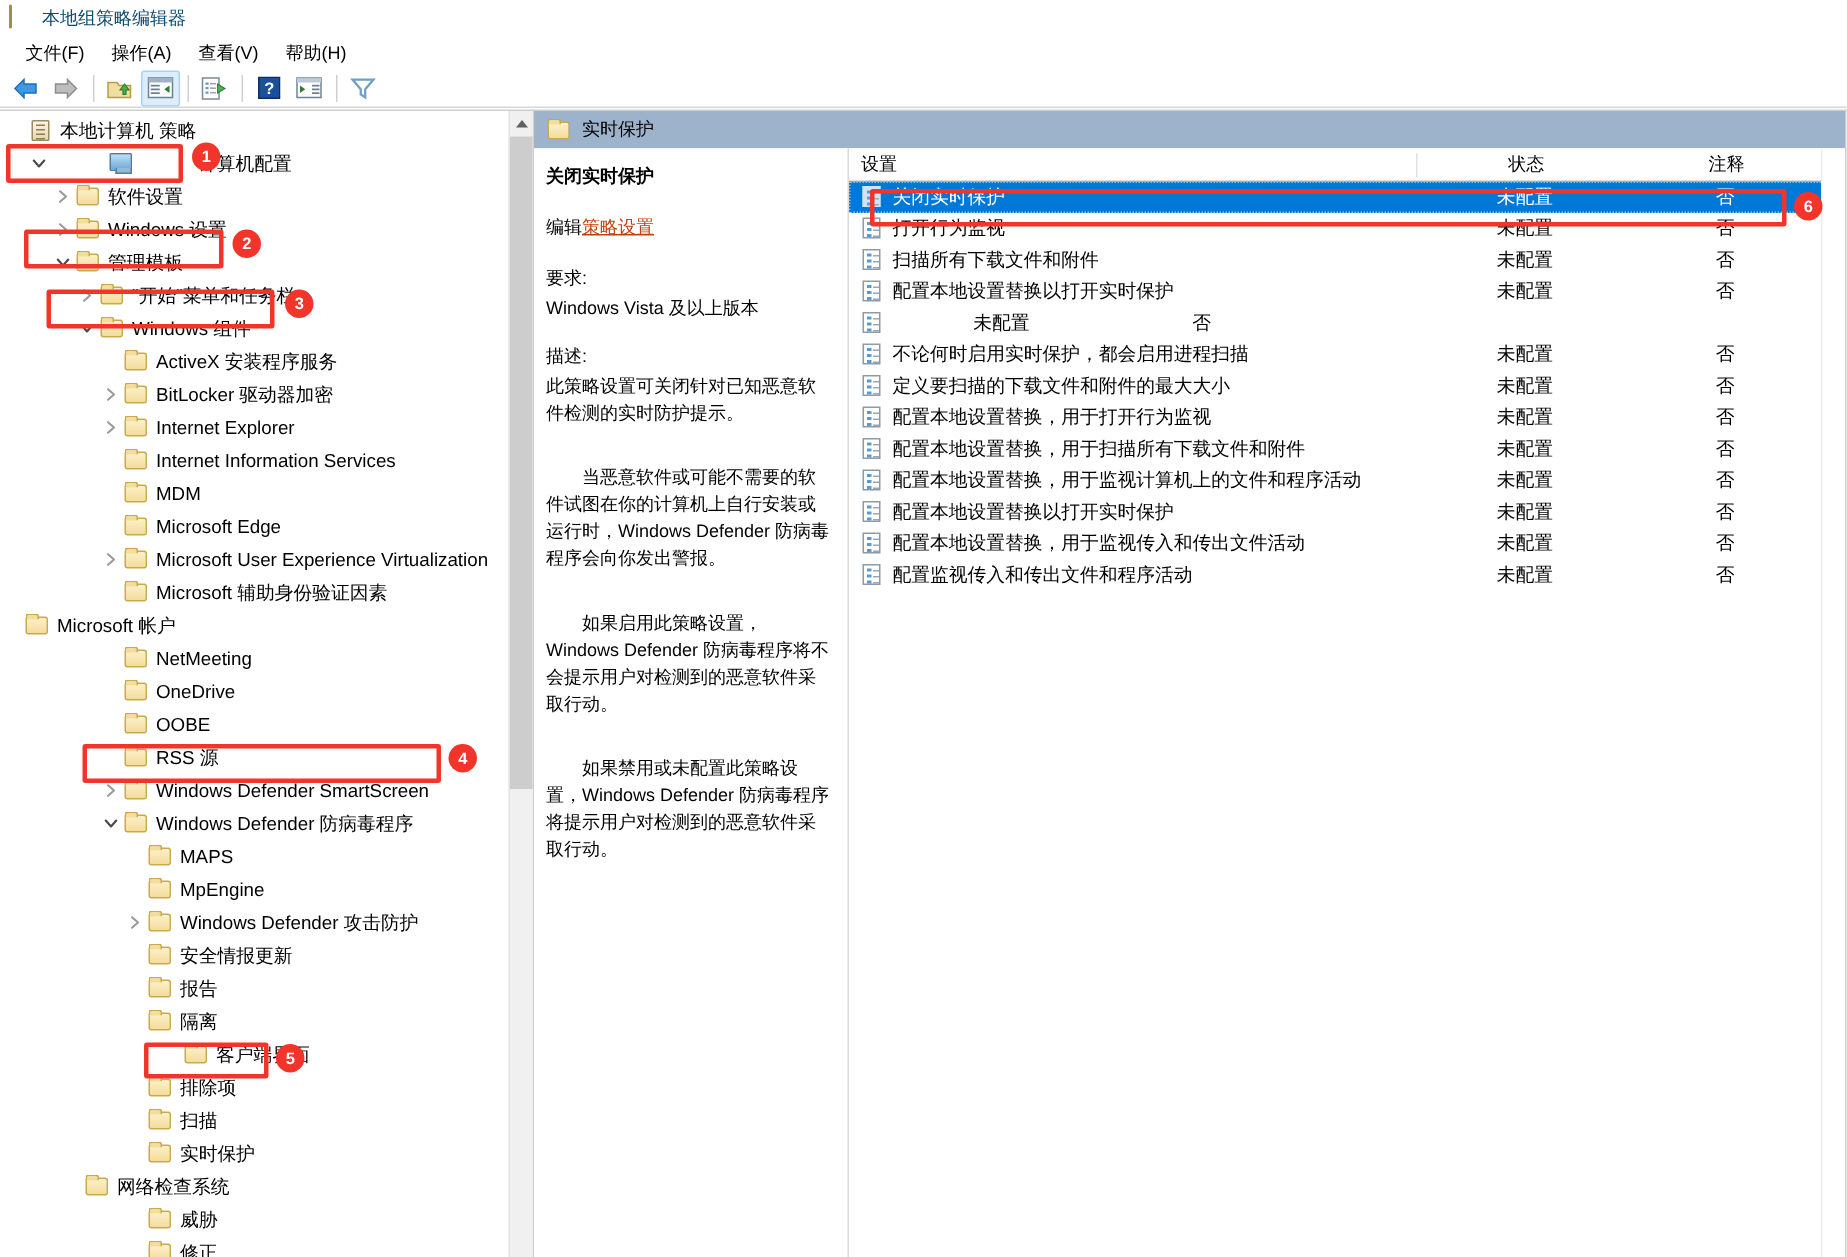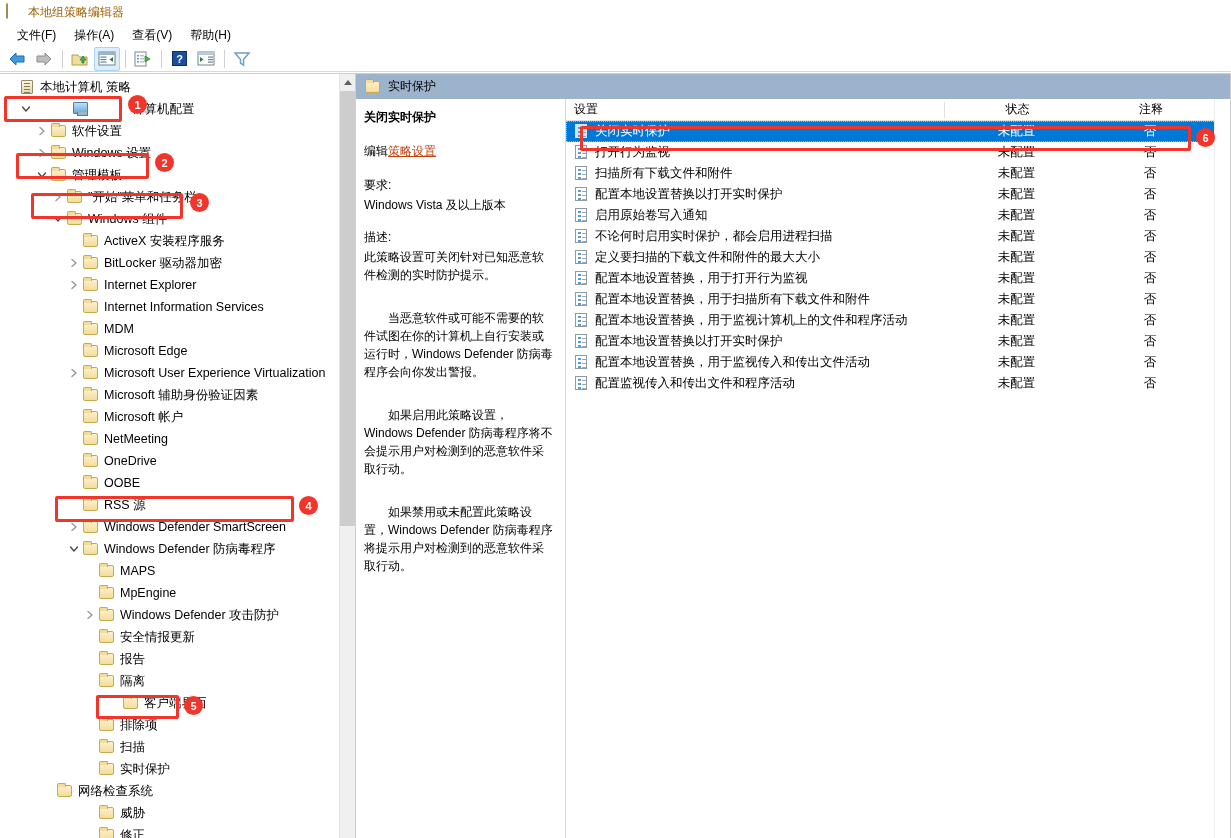--- a/index.html
+++ b/index.html
@@ -35,21 +35,21 @@
     position: relative;
   }
   .gpedit-glyph::before {
     content: "";
     position: absolute; left: 2px; top: 2px; right: 2px;
     height: 1px; background: #8a7a50;
     box-shadow: 0 3px 0 #8a7a50, 0 6px 0 #8a7a50, 0 9px 0 #8a7a50;
   }
   #titlebar .title-text {
     font-size: 12px;
-    color: #a16207;
+    color: #0c4a6e;
   }
 
   
   #menubar {
     height: 22px;
     display: flex;
     align-items: center;
     padding-left: 8px;
     background: #ffffff;
   }
@@ -591,21 +591,21 @@
           </span>
           <span class="tlabel">Microsoft User Experience Virtualization</span>
         </div>
         <div class="tnode" style="padding-left: 66px;">
           <span class="twist"></span>
           <span class="tfolder">
             <span class="folder-shape"></span>
           </span>
           <span class="tlabel">Microsoft 辅助身份验证因素</span>
         </div>
-        <div class="tnode" style="padding-left: 66px;">
+        <div class="tnode" style="">
           <span class="twist"></span>
           <span class="tfolder">
             <span class="folder-shape"></span>
           </span>
           <span class="tlabel">Microsoft 帐户</span>
         </div>
         <div class="tnode" style="padding-left: 66px;">
           <span class="twist"></span>
           <span class="tfolder">
             <span class="folder-shape"></span>
@@ -820,21 +820,20 @@
                 <span class="doc-shape"></span>
               </span>
               <span class="li-name">配置本地设置替换以打开实时保护</span>
               <span class="li-state">未配置</span>
               <span class="li-comment">否</span>
             </div>
             <div class="lrow">
               <span class="li-icon">
                 <span class="doc-shape"></span>
               </span>
-              <span class="li-name">启用原始卷写入通知</span>
               <span class="li-state">未配置</span>
               <span class="li-comment">否</span>
             </div>
             <div class="lrow">
               <span class="li-icon">
                 <span class="doc-shape"></span>
               </span>
               <span class="li-name">不论何时启用实时保护，都会启用进程扫描</span>
               <span class="li-state">未配置</span>
               <span class="li-comment">否</span>

